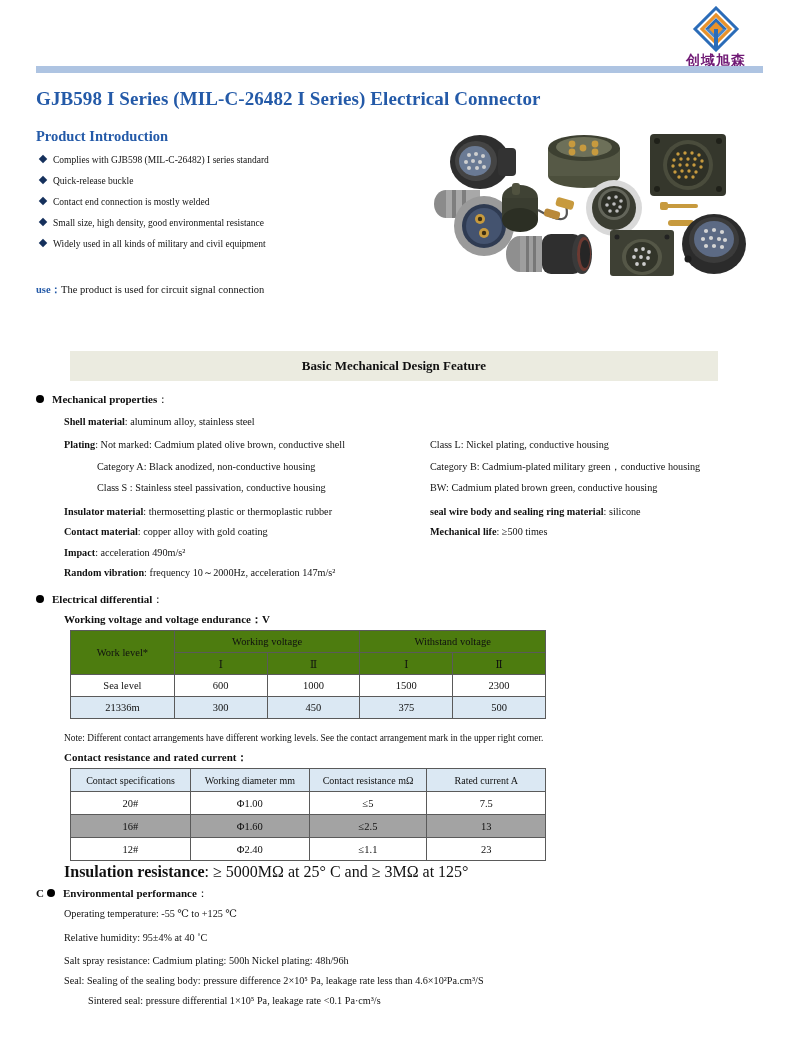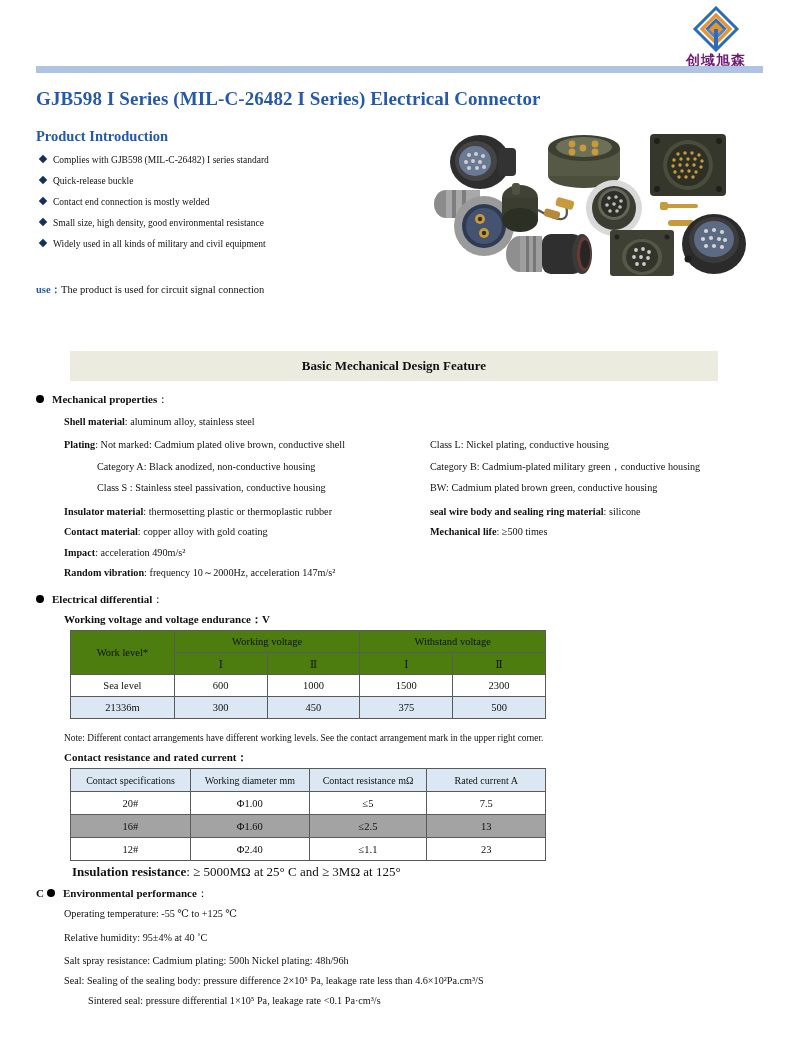--- a/index.html
+++ b/index.html
@@ -197,21 +197,21 @@
   #ins-row    { left: 64px; top: 504px; }
   #cont-row   { left: 64px; top: 524px; }
   #imp-row    { left: 64px; top: 545px; }
   #rv-row     { left: 64px; top: 565px; }
   #seal-row   { left: 430px; top: 504px; }
   #life-row   { left: 430px; top: 524px; }
 
   #wv-label { left: 64px; top: 612px; font-weight: bold; font-size: 11px; }
   #note-row { left: 64px; top: 731px; font-size: 9.4px; }
   #cr-label { left: 64px; top: 750px; font-weight: bold; font-size: 11px; }
-  #ir-row   { left: 72px; top: 864px; font-size: 13px; }
+  #ir-row   { left: 64px; top: 864px; font-size: 16px; }
 
   #optemp-row { left: 64px; top: 906px; }
   #humid-row  { left: 64px; top: 930px; }
   #salt-row   { left: 64px; top: 953px; }
   #seal2-row  { left: 64px; top: 973px; }
   #sinter-row { left: 88px; top: 993px; }
 
   
   table {
     position: absolute;

